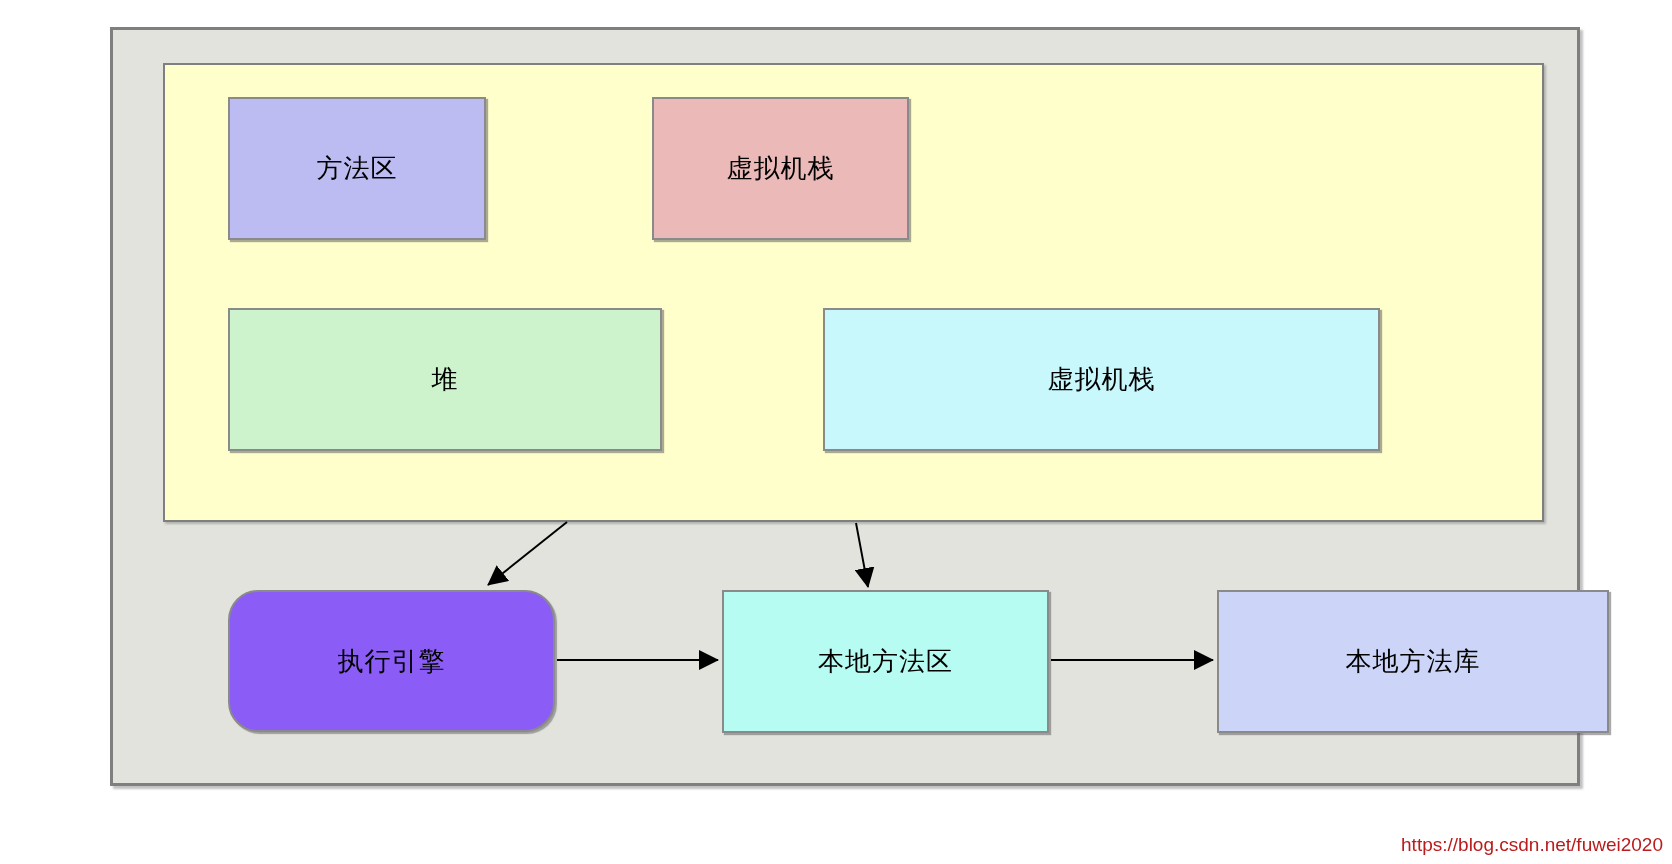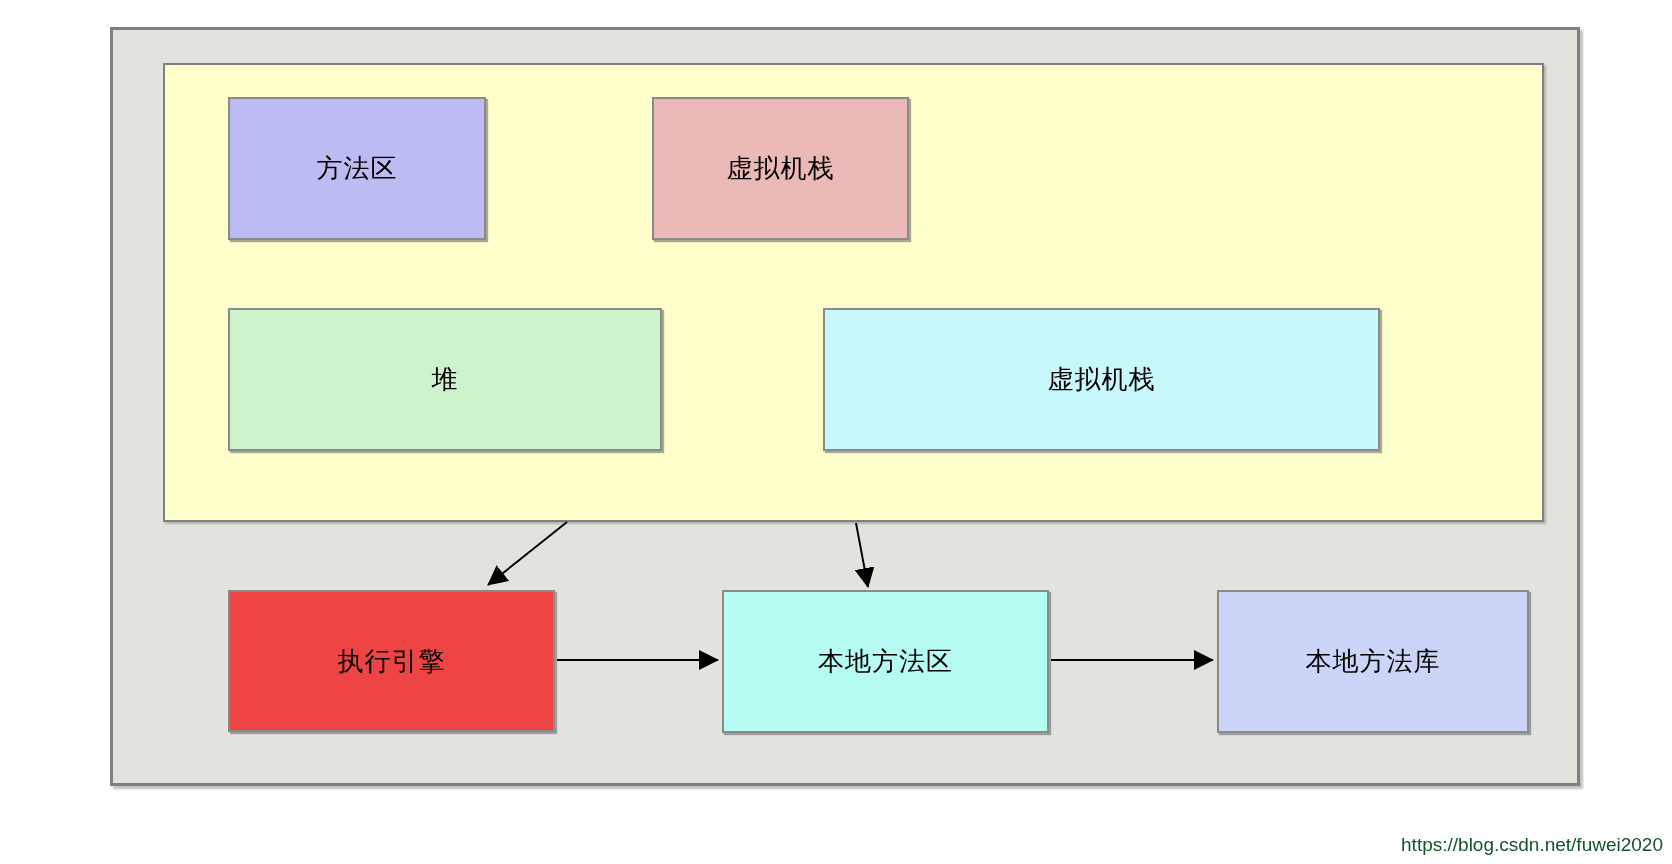--- a/index.html
+++ b/index.html
@@ -38,21 +38,21 @@
     color: #000000;
     letter-spacing: 1px;
   }
   .box-method-area        { left: 228px;  top: 97px;  width: 258px; height: 143px; }
   .box-vm-stack           { left: 652px;  top: 97px;  width: 257px; height: 143px; }
   .box-native-method-area { left: 1122px; top: 95px;  width: 258px; height: 143px; }
   .box-heap               { left: 228px;  top: 308px; width: 434px; height: 143px; }
   .box-program-counter    { left: 823px;  top: 308px; width: 557px; height: 143px; }
   .box-execution-engine   { left: 228px;  top: 590px; width: 327px; height: 142px; }
   .box-native-interface   { left: 722px;  top: 590px; width: 327px; height: 143px; }
-  .box-native-lib         { left: 1217px; top: 590px; width: 312px; height: 143px; }
+  .box-native-lib         { left: 1217px; top: 590px; width: 392px; height: 143px; }
 
   .arrow-layer {
     position: absolute; left: 0; top: 0; width: 1672px; height: 864px;
     pointer-events: none;
   }
   .watermark {
     position: absolute;
     right: 9px; top: 834px;
     font-size: 19px;
     color: #e4e4e4;
@@ -78,21 +78,21 @@
 
 
   <div class="box box-heap" style="background-color: rgb(205, 243, 205);">
     <span>堆</span>
   </div>
 
   <div class="box box-program-counter" style="background-color: rgb(200, 247, 252);">
     <span>虚拟机栈</span>
   </div>
 
-  <div class="box box-execution-engine" style="background-color: #ef4444;">
+  <div class="box box-execution-engine" style="background-color: #8b5cf6; border-radius: 30px;">
     <span>执行引擎</span>
   </div>
 
   <div class="box box-native-interface" style="background-color: rgb(183, 252, 242);">
     <span>本地方法区</span>
   </div>
 
   <div class="box box-native-lib" style="background-color: rgb(204, 213, 248);">
     <span>本地方法库</span>
   </div>
@@ -102,15 +102,15 @@
       <marker id="arrowhead" markerWidth="10" markerHeight="10" refX="9.5" refY="5" orient="auto" markerUnits="strokeWidth">
         <path d="M0,0 L10,5 L0,10 Z" fill="#000000"></path>
       </marker>
     </defs>
     <line x1="567" y1="522" x2="488" y2="585" stroke="#000000" stroke-width="2" marker-end="url(#arrowhead)"></line>
     <line x1="856" y1="523" x2="868" y2="587" stroke="#000000" stroke-width="2" marker-end="url(#arrowhead)"></line>
     <line x1="557" y1="660" x2="718" y2="660" stroke="#000000" stroke-width="2" marker-end="url(#arrowhead)"></line>
     <line x1="1051" y1="660" x2="1213" y2="660" stroke="#000000" stroke-width="2" marker-end="url(#arrowhead)"></line>
   </svg>
 
-  <div class="watermark" style="color: #14532d;">https://blog.csdn.net/fuwei2020</div>
+  <div class="watermark" style="color: #b91c1c;">https://blog.csdn.net/fuwei2020</div>
 
 </div>
 
 </body></html>

